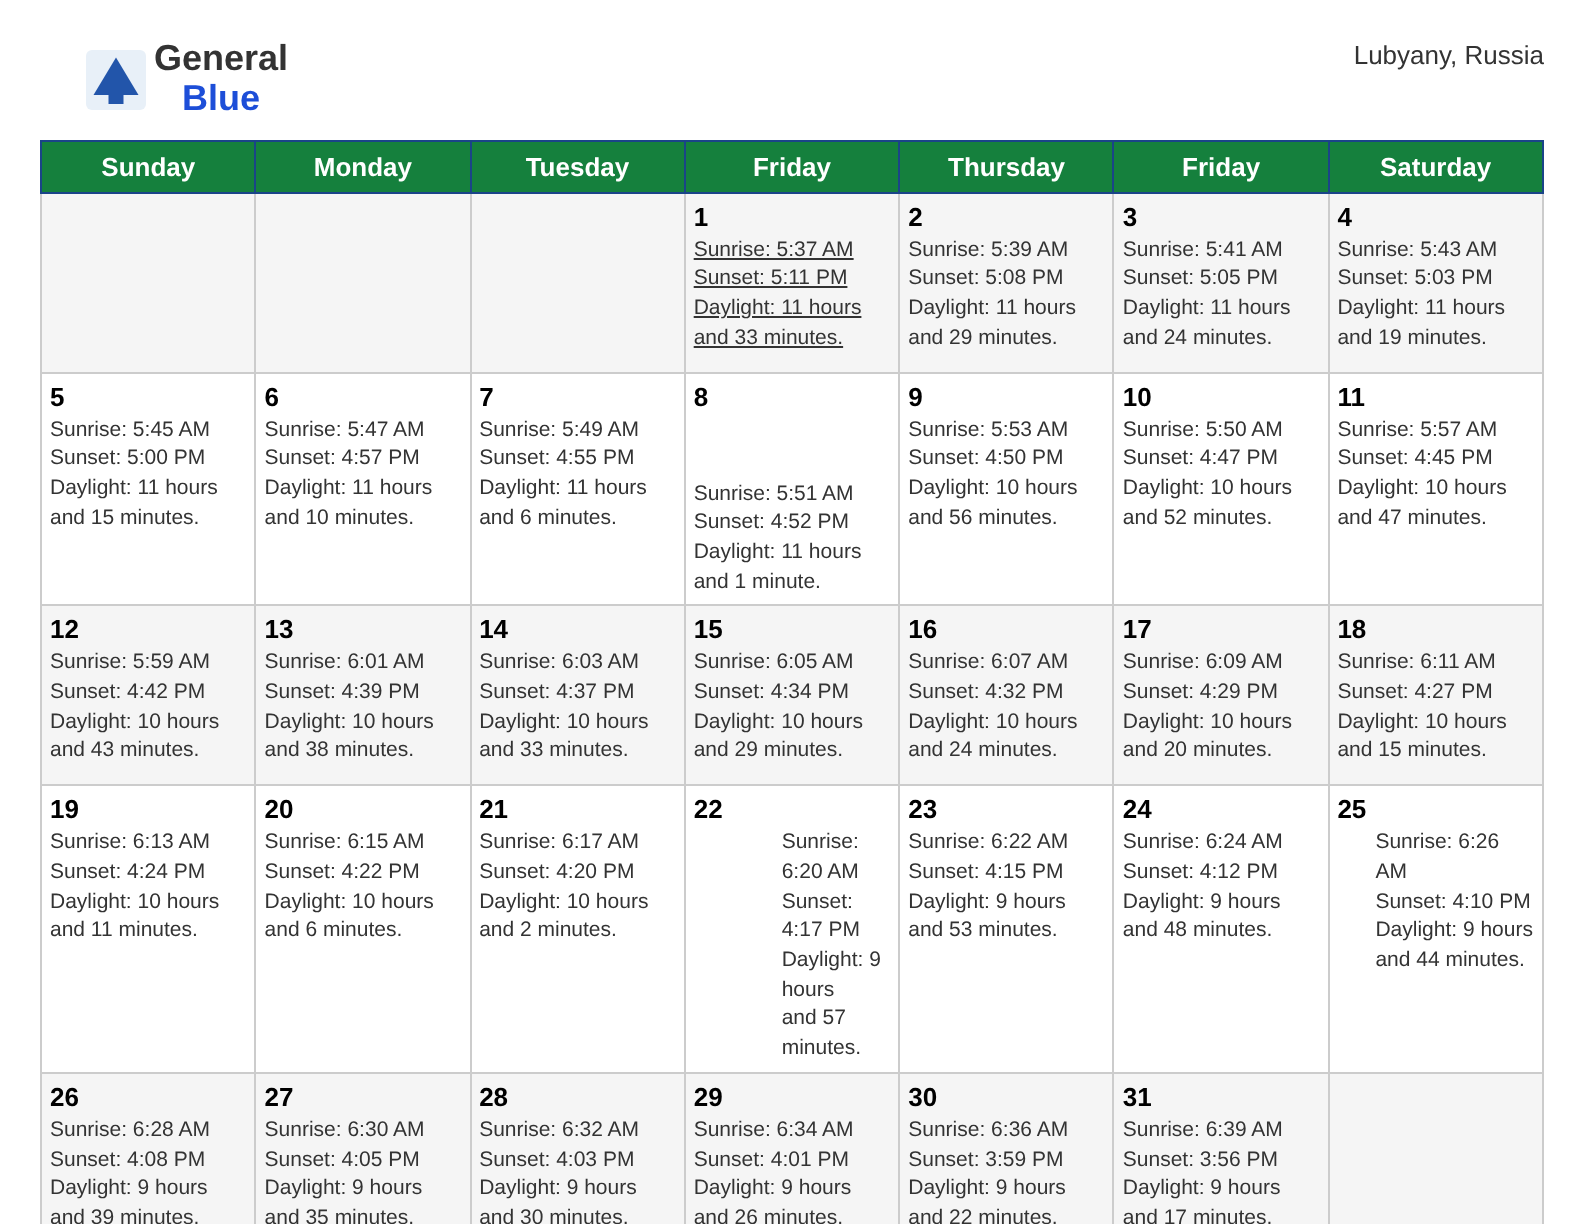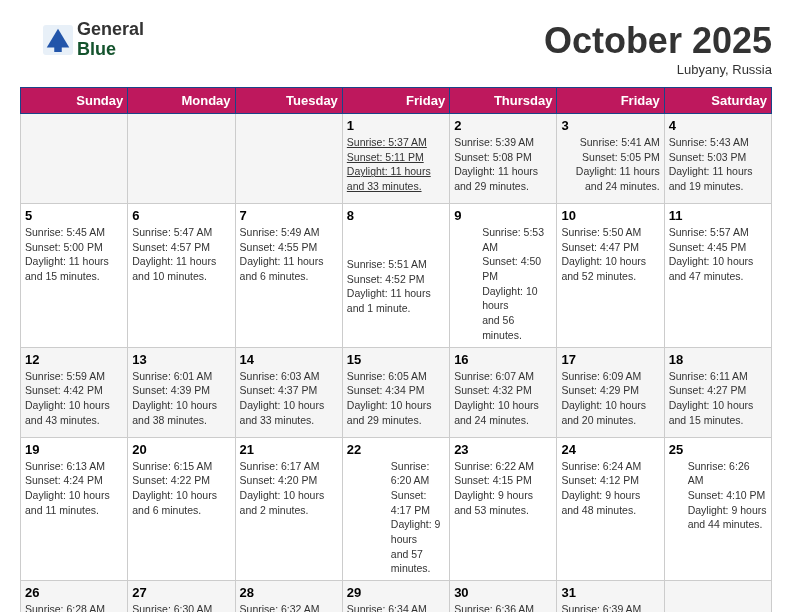--- a/index.html
+++ b/index.html
@@ -21,21 +21,21 @@
       align-items: center;
       padding-left: 23px;
     }
     .logo-text {
       font-size: 18px;
       font-weight: bold;
       color: #333;
       line-height: 1.1;
     }
     .logo-text .general { display: block; }
-    .logo-text .blue { display: block; color: #14532d; }
+    .logo-text .blue { display: block; color: #1d4ed8; text-align: center; }
     .logo-icon {
       width: 30px;
       height: 30px;
       margin-right: 4px;
     }
     .month-title {
       text-align: right;
     }
     .month-title h1 {
       font-size: 36px;
@@ -46,24 +46,24 @@
       font-size: 13px;
       font-weight: normal;
       color: #333;
     }
     .calendar {
       width: 100%;
       border-collapse: collapse;
       font-size: 11px;
     }
     .calendar thead th {
-      background-color: #be185d;
+      background-color: #15803d;
       color: #fff;
       padding: 5px 4px;
-      text-align: right;
+      text-align: center;
       font-size: 13px;
       font-weight: bold;
       border: 1px solid #1a4488;
     }
     .calendar tbody td {
       border: 1px solid #ccc;
       vertical-align: top;
       padding: 4px;
       width: 107px;
       min-height: 90px;
@@ -99,21 +99,20 @@
       <rect x="0" y="0" width="40" height="40" rx="4" fill="#e8f0f8"></rect>
       <polygon points="20,5 35,30 5,30" fill="#2255aa"></polygon>
       <rect x="15" y="28" width="10" height="8" fill="#2255aa"></rect>
     </svg>
     <div class="logo-text">
       <span class="general">General</span>
       <span class="blue">Blue</span>
     </div>
   </div>
   <div class="month-title">
-    <h1>October 2025</h1>
     <h2>Lubyany, Russia</h2>
   </div>
 </div>
 
 <table class="calendar">
   <thead>
     <tr>
     <th>Sunday</th>
         <th>Monday</th>
         <th>Tuesday</th>
@@ -137,21 +136,21 @@
         </td>
         <td>
           <span class="day-num">2</span>
           <div class="day-info" style="white-space: pre-line;">Sunrise: 5:39 AM
 Sunset: 5:08 PM
 Daylight: 11 hours
 and 29 minutes.</div>
         </td>
         <td>
           <span class="day-num">3</span>
-          <div class="day-info" style="white-space: pre-line; text-align: right;">Sunrise: 5:41 AM
+          <div class="day-info" style="white-space: pre-line;">Sunrise: 5:41 AM
 Sunset: 5:05 PM
 Daylight: 11 hours
 and 24 minutes.</div>
         </td>
         <td>
           <span class="day-num">4</span>
           <div class="day-info" style="white-space: pre-line;">Sunrise: 5:43 AM
 Sunset: 5:03 PM
 Daylight: 11 hours
 and 19 minutes.</div>
@@ -181,21 +180,21 @@
         </td>
         <td>
           <span class="day-num">8</span>
           <div class="day-info" style="white-space: pre-line; margin-top: 34px;">Sunrise: 5:51 AM
 Sunset: 4:52 PM
 Daylight: 11 hours
 and 1 minute.</div>
         </td>
         <td>
           <span class="day-num">9</span>
-          <div class="day-info" style="white-space: pre-line; margin-left: 28px;">Sunrise: 5:53 AM
+          <div class="day-info" style="white-space: pre-line;">Sunrise: 5:53 AM
 Sunset: 4:50 PM
 Daylight: 10 hours
 and 56 minutes.</div>
         </td>
         <td>
           <span class="day-num">10</span>
           <div class="day-info" style="white-space: pre-line;">Sunrise: 5:50 AM
 Sunset: 4:47 PM
 Daylight: 10 hours
 and 52 minutes.</div>

